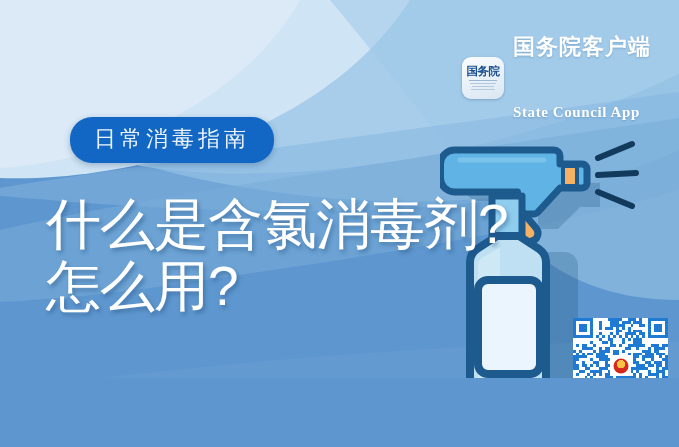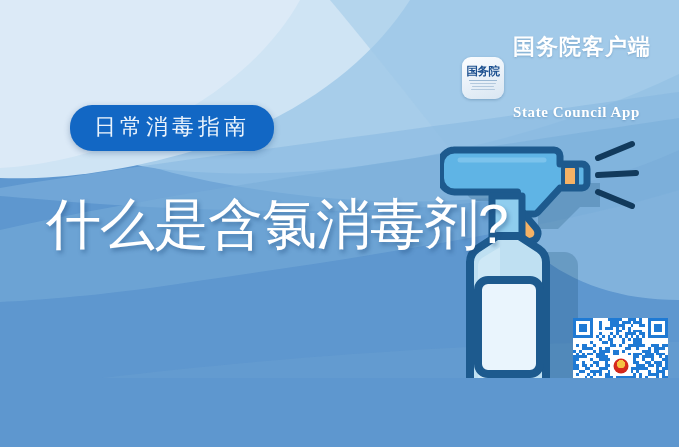--- a/index.html
+++ b/index.html
@@ -47,21 +47,21 @@
   }
   .logo-en {
     font-family:"Liberation Serif", serif;
     font-size:15px; font-weight:bold; color:#ffffff;
     letter-spacing:.6px; margin-top:1px;
     text-shadow:0 1px 2px rgba(25,70,120,.25);
   }
 
   
   .badge {
-    position:absolute; left:70px; top:105px;
+    position:absolute; left:70px; top:117px;
     background:#1267c4; color:#eaf3fc;
     border-radius:22px; padding:7px 24px 9px;
     font-size:22px; letter-spacing:4px;
     box-shadow:0 2px 6px rgba(15,55,105,.3);
     z-index:6; white-space:nowrap;
   }
 
   
   .headline { position:absolute; left:46px; top:194px; z-index:7; }
   .headline-line {
@@ -153,20 +153,21 @@
     <path d="M30,122 a16,16 0 0 1 7,-13 l20,-13 h22 l20,13 a16,16 0 0 1 7,13 v130
              a14,14 0 0 1 -14,14 h-48 a14,14 0 0 1 -14,-14 z" fill="#bfe0f2" stroke="#1d5a8e" stroke-width="8" stroke-linejoin="round"></path>
 
     <path d="M38,126 a10,10 0 0 1 4,-8 l18,-11 v140 h-16 a8,8 0 0 1 -6,-8 z" fill="#d6ecf8" opacity=".65"></path>
 
     <path d="M48,140 h42 a10,10 0 0 1 10,10 v74 a10,10 0 0 1 -10,10 h-42 a10,10 0 0 1 -10,-10 v-74 a10,10 0 0 1 10,-10 z" fill="#eaf5fd" stroke="#1d5a8e" stroke-width="8" stroke-linejoin="round"></path>
   </svg>
 
   <div class="headline">
     <div class="headline-line">什么是含氯消毒剂?</div>
+    <div class="headline-line">怎么用?</div>
   </div>
 
   <div class="qr">
     <svg viewBox="0 0 33 33" width="95" height="95" shape-rendering="crispEdges">
       <rect width="33" height="33" fill="#ffffff"></rect>
       <g fill="#1f7ad4" id="qr-modules">
           <path d="M0,0h1v1h-1zM1,0h1v1h-1zM2,0h1v1h-1zM3,0h1v1h-1zM4,0h1v1h-1zM5,0h1v1h-1zM6,0h1v1h-1zM12,0h1v1h-1zM13,0h1v1h-1zM14,0h1v1h-1zM15,0h1v1h-1zM16,0h1v1h-1zM19,0h1v1h-1zM20,0h1v1h-1zM21,0h1v1h-1zM23,0h1v1h-1zM26,0h1v1h-1zM27,0h1v1h-1zM28,0h1v1h-1zM29,0h1v1h-1zM30,0h1v1h-1zM31,0h1v1h-1zM32,0h1v1h-1zM0,1h1v1h-1zM6,1h1v1h-1zM9,1h1v1h-1zM13,1h1v1h-1zM14,1h1v1h-1zM15,1h1v1h-1zM17,1h1v1h-1zM18,1h1v1h-1zM19,1h1v1h-1zM21,1h1v1h-1zM22,1h1v1h-1zM23,1h1v1h-1zM26,1h1v1h-1zM32,1h1v1h-1zM0,2h1v1h-1zM2,2h1v1h-1zM3,2h1v1h-1zM4,2h1v1h-1zM6,2h1v1h-1zM9,2h1v1h-1zM13,2h1v1h-1zM14,2h1v1h-1zM15,2h1v1h-1zM16,2h1v1h-1zM17,2h1v1h-1zM20,2h1v1h-1zM23,2h1v1h-1zM24,2h1v1h-1zM26,2h1v1h-1zM28,2h1v1h-1zM29,2h1v1h-1zM30,2h1v1h-1zM32,2h1v1h-1zM0,3h1v1h-1zM2,3h1v1h-1zM3,3h1v1h-1zM4,3h1v1h-1zM6,3h1v1h-1zM9,3h1v1h-1zM11,3h1v1h-1zM12,3h1v1h-1zM13,3h1v1h-1zM15,3h1v1h-1zM17,3h1v1h-1zM19,3h1v1h-1zM26,3h1v1h-1zM28,3h1v1h-1zM29,3h1v1h-1zM30,3h1v1h-1zM32,3h1v1h-1zM0,4h1v1h-1zM2,4h1v1h-1zM3,4h1v1h-1zM4,4h1v1h-1zM6,4h1v1h-1zM15,4h1v1h-1zM16,4h1v1h-1zM19,4h1v1h-1zM21,4h1v1h-1zM22,4h1v1h-1zM23,4h1v1h-1zM26,4h1v1h-1zM28,4h1v1h-1zM29,4h1v1h-1zM30,4h1v1h-1zM32,4h1v1h-1zM0,5h1v1h-1zM6,5h1v1h-1zM9,5h1v1h-1zM13,5h1v1h-1zM15,5h1v1h-1zM18,5h1v1h-1zM19,5h1v1h-1zM20,5h1v1h-1zM21,5h1v1h-1zM23,5h1v1h-1zM24,5h1v1h-1zM26,5h1v1h-1zM32,5h1v1h-1zM0,6h1v1h-1zM1,6h1v1h-1zM2,6h1v1h-1zM3,6h1v1h-1zM4,6h1v1h-1zM5,6h1v1h-1zM6,6h1v1h-1zM8,6h1v1h-1zM10,6h1v1h-1zM12,6h1v1h-1zM14,6h1v1h-1zM16,6h1v1h-1zM18,6h1v1h-1zM20,6h1v1h-1zM22,6h1v1h-1zM24,6h1v1h-1zM26,6h1v1h-1zM27,6h1v1h-1zM28,6h1v1h-1zM29,6h1v1h-1zM30,6h1v1h-1zM31,6h1v1h-1zM32,6h1v1h-1zM9,7h1v1h-1zM12,7h1v1h-1zM13,7h1v1h-1zM17,7h1v1h-1zM19,7h1v1h-1zM21,7h1v1h-1zM22,7h1v1h-1zM23,7h1v1h-1zM6,8h1v1h-1zM10,8h1v1h-1zM11,8h1v1h-1zM13,8h1v1h-1zM17,8h1v1h-1zM21,8h1v1h-1zM22,8h1v1h-1zM23,8h1v1h-1zM1,9h1v1h-1zM3,9h1v1h-1zM4,9h1v1h-1zM7,9h1v1h-1zM13,9h1v1h-1zM14,9h1v1h-1zM16,9h1v1h-1zM19,9h1v1h-1zM20,9h1v1h-1zM21,9h1v1h-1zM22,9h1v1h-1zM23,9h1v1h-1zM24,9h1v1h-1zM27,9h1v1h-1zM28,9h1v1h-1zM29,9h1v1h-1zM31,9h1v1h-1zM32,9h1v1h-1zM3,10h1v1h-1zM4,10h1v1h-1zM5,10h1v1h-1zM6,10h1v1h-1zM9,10h1v1h-1zM11,10h1v1h-1zM12,10h1v1h-1zM18,10h1v1h-1zM19,10h1v1h-1zM22,10h1v1h-1zM26,10h1v1h-1zM28,10h1v1h-1zM29,10h1v1h-1zM30,10h1v1h-1zM31,10h1v1h-1zM0,11h1v1h-1zM2,11h1v1h-1zM7,11h1v1h-1zM9,11h1v1h-1zM10,11h1v1h-1zM11,11h1v1h-1zM12,11h1v1h-1zM14,11h1v1h-1zM15,11h1v1h-1zM17,11h1v1h-1zM24,11h1v1h-1zM25,11h1v1h-1zM26,11h1v1h-1zM28,11h1v1h-1zM29,11h1v1h-1zM1,12h1v1h-1zM3,12h1v1h-1zM5,12h1v1h-1zM6,12h1v1h-1zM8,12h1v1h-1zM9,12h1v1h-1zM10,12h1v1h-1zM14,12h1v1h-1zM15,12h1v1h-1zM19,12h1v1h-1zM21,12h1v1h-1zM22,12h1v1h-1zM23,12h1v1h-1zM25,12h1v1h-1zM26,12h1v1h-1zM27,12h1v1h-1zM29,12h1v1h-1zM30,12h1v1h-1zM31,12h1v1h-1zM0,13h1v1h-1zM1,13h1v1h-1zM2,13h1v1h-1zM3,13h1v1h-1zM4,13h1v1h-1zM8,13h1v1h-1zM9,13h1v1h-1zM10,13h1v1h-1zM11,13h1v1h-1zM21,13h1v1h-1zM22,13h1v1h-1zM24,13h1v1h-1zM25,13h1v1h-1zM26,13h1v1h-1zM27,13h1v1h-1zM30,13h1v1h-1zM32,13h1v1h-1zM0,14h1v1h-1zM1,14h1v1h-1zM6,14h1v1h-1zM9,14h1v1h-1zM10,14h1v1h-1zM11,14h1v1h-1zM12,14h1v1h-1zM21,14h1v1h-1zM24,14h1v1h-1zM27,14h1v1h-1zM31,14h1v1h-1zM32,14h1v1h-1zM0,15h1v1h-1zM3,15h1v1h-1zM7,15h1v1h-1zM8,15h1v1h-1zM11,15h1v1h-1zM21,15h1v1h-1zM22,15h1v1h-1zM25,15h1v1h-1zM26,15h1v1h-1zM28,15h1v1h-1zM29,15h1v1h-1zM30,15h1v1h-1zM32,15h1v1h-1zM0,16h1v1h-1zM1,16h1v1h-1zM3,16h1v1h-1zM4,16h1v1h-1zM6,16h1v1h-1zM8,16h1v1h-1zM11,16h1v1h-1zM12,16h1v1h-1zM22,16h1v1h-1zM23,16h1v1h-1zM24,16h1v1h-1zM26,16h1v1h-1zM27,16h1v1h-1zM29,16h1v1h-1zM30,16h1v1h-1zM32,16h1v1h-1zM0,17h1v1h-1zM1,17h1v1h-1zM4,17h1v1h-1zM5,17h1v1h-1zM9,17h1v1h-1zM10,17h1v1h-1zM11,17h1v1h-1zM20,17h1v1h-1zM21,17h1v1h-1zM22,17h1v1h-1zM23,17h1v1h-1zM24,17h1v1h-1zM25,17h1v1h-1zM29,17h1v1h-1zM31,17h1v1h-1zM32,17h1v1h-1zM2,18h1v1h-1zM3,18h1v1h-1zM6,18h1v1h-1zM7,18h1v1h-1zM8,18h1v1h-1zM9,18h1v1h-1zM12,18h1v1h-1zM20,18h1v1h-1zM22,18h1v1h-1zM26,18h1v1h-1zM29,18h1v1h-1zM30,18h1v1h-1zM31,18h1v1h-1zM1,19h1v1h-1zM5,19h1v1h-1zM7,19h1v1h-1zM9,19h1v1h-1zM11,19h1v1h-1zM12,19h1v1h-1zM21,19h1v1h-1zM23,19h1v1h-1zM26,19h1v1h-1zM27,19h1v1h-1zM28,19h1v1h-1zM29,19h1v1h-1zM31,19h1v1h-1zM4,20h1v1h-1zM6,20h1v1h-1zM11,20h1v1h-1zM12,20h1v1h-1zM13,20h1v1h-1zM15,20h1v1h-1zM16,20h1v1h-1zM17,20h1v1h-1zM18,20h1v1h-1zM19,20h1v1h-1zM20,20h1v1h-1zM21,20h1v1h-1zM23,20h1v1h-1zM25,20h1v1h-1zM29,20h1v1h-1zM31,20h1v1h-1zM32,20h1v1h-1zM5,21h1v1h-1zM9,21h1v1h-1zM10,21h1v1h-1zM11,21h1v1h-1zM12,21h1v1h-1zM15,21h1v1h-1zM20,21h1v1h-1zM21,21h1v1h-1zM23,21h1v1h-1zM24,21h1v1h-1zM25,21h1v1h-1zM28,21h1v1h-1zM31,21h1v1h-1zM1,22h1v1h-1zM5,22h1v1h-1zM6,22h1v1h-1zM7,22h1v1h-1zM9,22h1v1h-1zM12,22h1v1h-1zM13,22h1v1h-1zM14,22h1v1h-1zM15,22h1v1h-1zM16,22h1v1h-1zM17,22h1v1h-1zM19,22h1v1h-1zM22,22h1v1h-1zM23,22h1v1h-1zM24,22h1v1h-1zM32,22h1v1h-1zM1,23h1v1h-1zM3,23h1v1h-1zM5,23h1v1h-1zM8,23h1v1h-1zM9,23h1v1h-1zM11,23h1v1h-1zM14,23h1v1h-1zM17,23h1v1h-1zM18,23h1v1h-1zM19,23h1v1h-1zM20,23h1v1h-1zM21,23h1v1h-1zM26,23h1v1h-1zM27,23h1v1h-1zM29,23h1v1h-1zM30,23h1v1h-1zM31,23h1v1h-1zM32,23h1v1h-1zM0,24h1v1h-1zM2,24h1v1h-1zM4,24h1v1h-1zM5,24h1v1h-1zM6,24h1v1h-1zM7,24h1v1h-1zM9,24h1v1h-1zM12,24h1v1h-1zM19,24h1v1h-1zM20,24h1v1h-1zM21,24h1v1h-1zM22,24h1v1h-1zM23,24h1v1h-1zM24,24h1v1h-1zM25,24h1v1h-1zM26,24h1v1h-1zM27,24h1v1h-1zM28,24h1v1h-1zM30,24h1v1h-1zM9,25h1v1h-1zM14,25h1v1h-1zM16,25h1v1h-1zM17,25h1v1h-1zM19,25h1v1h-1zM20,25h1v1h-1zM21,25h1v1h-1zM23,25h1v1h-1zM24,25h1v1h-1zM28,25h1v1h-1zM29,25h1v1h-1zM31,25h1v1h-1zM0,26h1v1h-1zM1,26h1v1h-1zM2,26h1v1h-1zM3,26h1v1h-1zM4,26h1v1h-1zM5,26h1v1h-1zM6,26h1v1h-1zM9,26h1v1h-1zM12,26h1v1h-1zM13,26h1v1h-1zM15,26h1v1h-1zM16,26h1v1h-1zM21,26h1v1h-1zM23,26h1v1h-1zM24,26h1v1h-1zM26,26h1v1h-1zM28,26h1v1h-1zM30,26h1v1h-1zM31,26h1v1h-1zM32,26h1v1h-1zM0,27h1v1h-1zM6,27h1v1h-1zM10,27h1v1h-1zM12,27h1v1h-1zM13,27h1v1h-1zM14,27h1v1h-1zM17,27h1v1h-1zM18,27h1v1h-1zM19,27h1v1h-1zM23,27h1v1h-1zM24,27h1v1h-1zM28,27h1v1h-1zM29,27h1v1h-1zM30,27h1v1h-1zM31,27h1v1h-1zM32,27h1v1h-1zM0,28h1v1h-1zM2,28h1v1h-1zM3,28h1v1h-1zM4,28h1v1h-1zM6,28h1v1h-1zM11,28h1v1h-1zM13,28h1v1h-1zM17,28h1v1h-1zM21,28h1v1h-1zM23,28h1v1h-1zM24,28h1v1h-1zM25,28h1v1h-1zM26,28h1v1h-1zM27,28h1v1h-1zM28,28h1v1h-1zM29,28h1v1h-1zM30,28h1v1h-1zM31,28h1v1h-1zM32,28h1v1h-1zM0,29h1v1h-1zM2,29h1v1h-1zM3,29h1v1h-1zM4,29h1v1h-1zM6,29h1v1h-1zM14,29h1v1h-1zM16,29h1v1h-1zM18,29h1v1h-1zM19,29h1v1h-1zM21,29h1v1h-1zM23,29h1v1h-1zM25,29h1v1h-1zM26,29h1v1h-1zM28,29h1v1h-1zM29,29h1v1h-1zM30,29h1v1h-1zM0,30h1v1h-1zM2,30h1v1h-1zM3,30h1v1h-1zM4,30h1v1h-1zM6,30h1v1h-1zM10,30h1v1h-1zM13,30h1v1h-1zM14,30h1v1h-1zM15,30h1v1h-1zM16,30h1v1h-1zM17,30h1v1h-1zM19,30h1v1h-1zM20,30h1v1h-1zM23,30h1v1h-1zM24,30h1v1h-1zM28,30h1v1h-1zM30,30h1v1h-1zM32,30h1v1h-1zM0,31h1v1h-1zM6,31h1v1h-1zM9,31h1v1h-1zM10,31h1v1h-1zM14,31h1v1h-1zM18,31h1v1h-1zM19,31h1v1h-1zM20,31h1v1h-1zM22,31h1v1h-1zM23,31h1v1h-1zM24,31h1v1h-1zM29,31h1v1h-1zM30,31h1v1h-1zM31,31h1v1h-1zM32,31h1v1h-1zM0,32h1v1h-1zM1,32h1v1h-1zM2,32h1v1h-1zM3,32h1v1h-1zM4,32h1v1h-1zM5,32h1v1h-1zM6,32h1v1h-1zM10,32h1v1h-1zM12,32h1v1h-1zM14,32h1v1h-1zM16,32h1v1h-1zM17,32h1v1h-1zM18,32h1v1h-1zM19,32h1v1h-1zM20,32h1v1h-1zM22,32h1v1h-1zM26,32h1v1h-1zM27,32h1v1h-1zM30,32h1v1h-1zM32,32h1v1h-1z" fill="#1f7ad4"></path>
         </g>
     </svg>
     <div class="qr-emblem">

